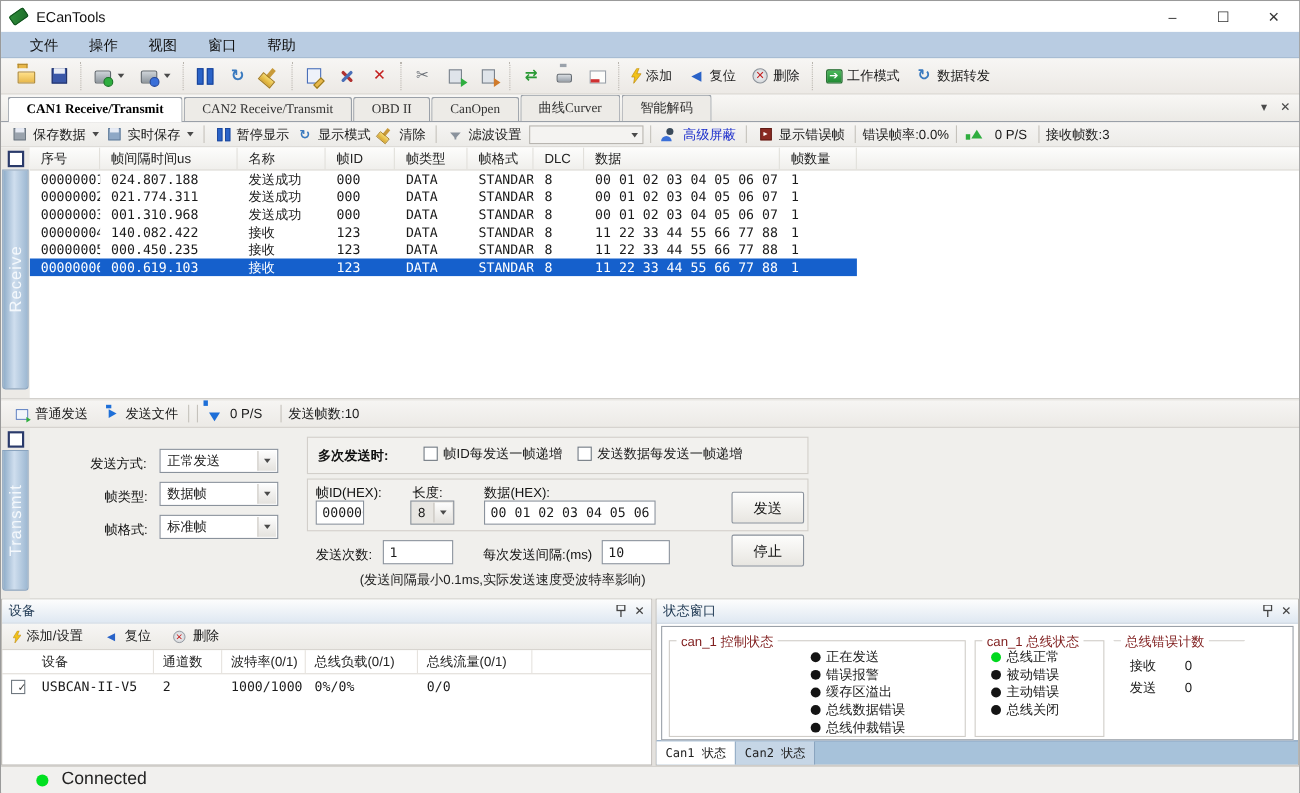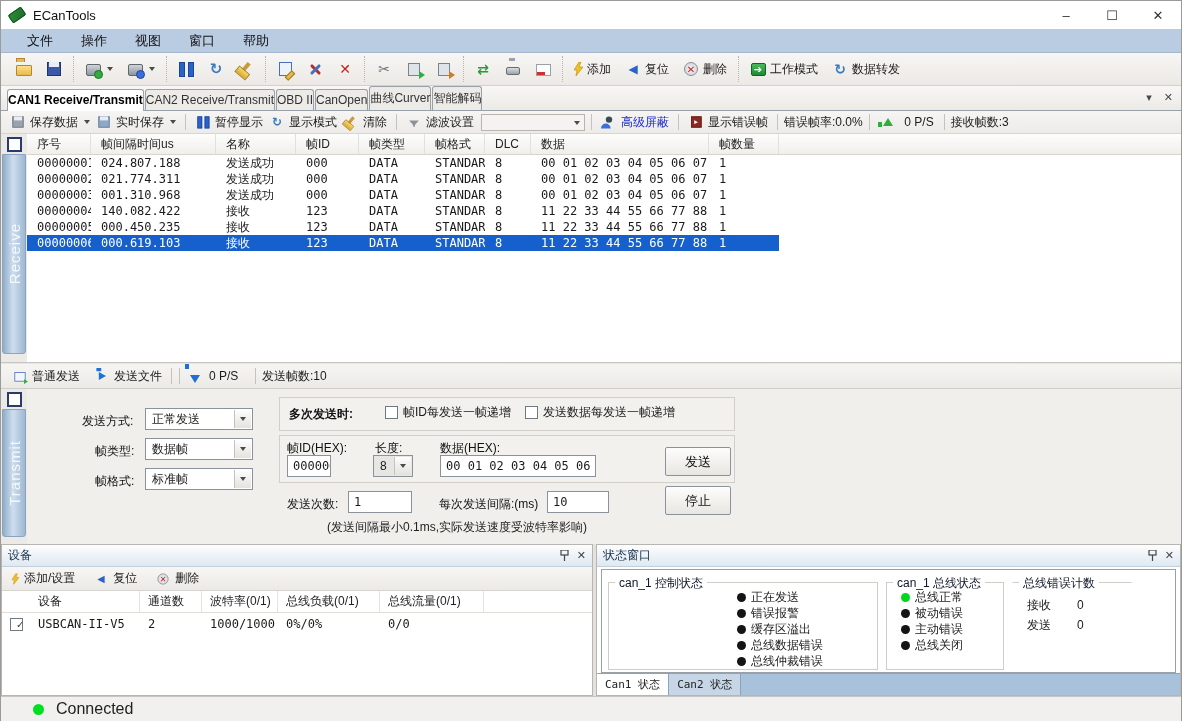--- a/index.html
+++ b/index.html
@@ -71,21 +71,21 @@
   .i-sendwin::after { content:""; position:absolute; right:-2px; bottom:-2px; width:0; height:0; border-top:3px solid transparent; border-bottom:3px solid transparent; border-left:5px solid #2fae3f; }
   .i-arrow-right { width:0; height:0; border-top:5px solid transparent; border-bottom:5px solid transparent; border-left:9px solid #1e6fd8; }
   .i-arrow-right::before { content:""; position:absolute; right:9px; top:-2px; width:6px; height:4px; background:#1e6fd8; }
   .i-arrow-down { width:0; height:0; border-left:5px solid transparent; border-right:5px solid transparent; border-top:8px solid #1e6fd8; margin-top:5px; }
   .i-arrow-down::before { content:""; position:absolute; top:-4px; left:-2px; width:4px; height:5px; background:#1e6fd8; }
   .i-up-green { width:0; height:0; border-left:5px solid transparent; border-right:5px solid transparent; border-bottom:8px solid #2fae3f; }
   .i-up-green::after { content:""; position:absolute; top:8px; left:-2px; width:4px; height:5px; background:#2fae3f; }
 
   
   .tabstrip { height:25px; background:linear-gradient(#f8f7f5,#eceae6); display:flex; align-items:flex-end; padding-left:6px; border-bottom:1px solid #9aa0a8; position:relative; }
-  .tab { padding:3px 0 3px; margin-right:1px; border:1px solid #9aa0a8; border-bottom:none; background:#edebe7; color:#333; font-size:12px; border-radius:3px 3px 0 0; cursor:pointer; white-space:nowrap; }
+  .tab { padding:3px 16px 3px; margin-right:1px; border:1px solid #9aa0a8; border-bottom:none; background:#edebe7; color:#333; font-size:12px; border-radius:3px 3px 0 0; cursor:pointer; white-space:nowrap;font-family:Liberation Serif, serif; }
   .tab.on { background:#fff; font-weight:bold; color:#000; position:relative; top:1px; padding-bottom:4px; }
   .tabstrip-right { position:absolute; right:6px; top:5px; display:flex; gap:10px; color:#4a4a4a; }
   .ts-btn { cursor:pointer; font-size:11px; }
 
   
   .subtoolbar { height:23px; background:linear-gradient(#f6f5f3,#ecebe8); border-bottom:1px solid #d8d5d0; display:flex; align-items:center; padding-left:6px; }
   .sub-sep { width:1px; height:16px; background:#c5c2bc; margin:0 6px; }
   .sub-item { display:flex; align-items:center; gap:4px; padding:1px 3px; cursor:pointer; white-space:nowrap; }
   .sub-item .i { transform:scale(0.8); }
   .sub-text { font-size:12px; }
@@ -140,21 +140,21 @@
   .dev-header span { line-height:21px; padding-left:8px; border-right:1px solid #e6e3de; color:#222; white-space:nowrap; }
   .dev-row { display:flex; height:22px; align-items:center; }
   .dev-row span { padding-left:8px; white-space:nowrap; font-family:"DejaVu Sans Mono", monospace; }
   .dev-row .dname { font-family:"DejaVu Sans Mono", monospace; }
   .d0{width:28px; display:flex; justify-content:center;} .d1{width:110px}.d2{width:62px}.d3{width:76px}.d4{width:102px}.d5{width:104px}
   .dev-header .d0 { border-right:none; }
 
   
   .status-body { flex:1; position:relative; margin:2px 4px 0 4px; border:1px solid #9aa0a8; background:#fff; }
   .fieldset { position:absolute; border:1px solid #d0cdc8; }
-  .fieldset .legend { position:absolute; top:-8px; left:6px; background:#fff; padding:0 4px; font-size:12px; color:#0f172a; white-space:nowrap; }
+  .fieldset .legend { position:absolute; top:-8px; left:6px; background:#fff; padding:0 4px; font-size:12px; color:#7f1d1d; white-space:nowrap; }
   .led-item { display:flex; align-items:center; gap:5px; height:16px; font-size:12px; white-space:nowrap; }
   .led { width:9px; height:9px; border-radius:50%; background:#141414; flex:0 0 auto; }
   .led.on { background:#00d81e; }
   .err-row { display:flex; gap:26px; font-size:12px; height:20px; align-items:center; }
   .bottom-tabstrip { height:22px; background:#a7c2da; display:flex; align-items:stretch; border-top:1px solid #8aa4bf; }
   .btab { padding:2px 8px; font-size:11px; display:flex; align-items:center; background:#c6d6e6; color:#222; border-right:1px solid #8aa4bf; cursor:pointer; font-family:"DejaVu Sans Mono", monospace; }
   .btab.on { background:#ffffff; }
 
   
   .statusbar { height:25px; background:#f1f0ee; border-top:1px solid #c9c6c1; display:flex; align-items:center; padding-left:32px; gap:12px; }

